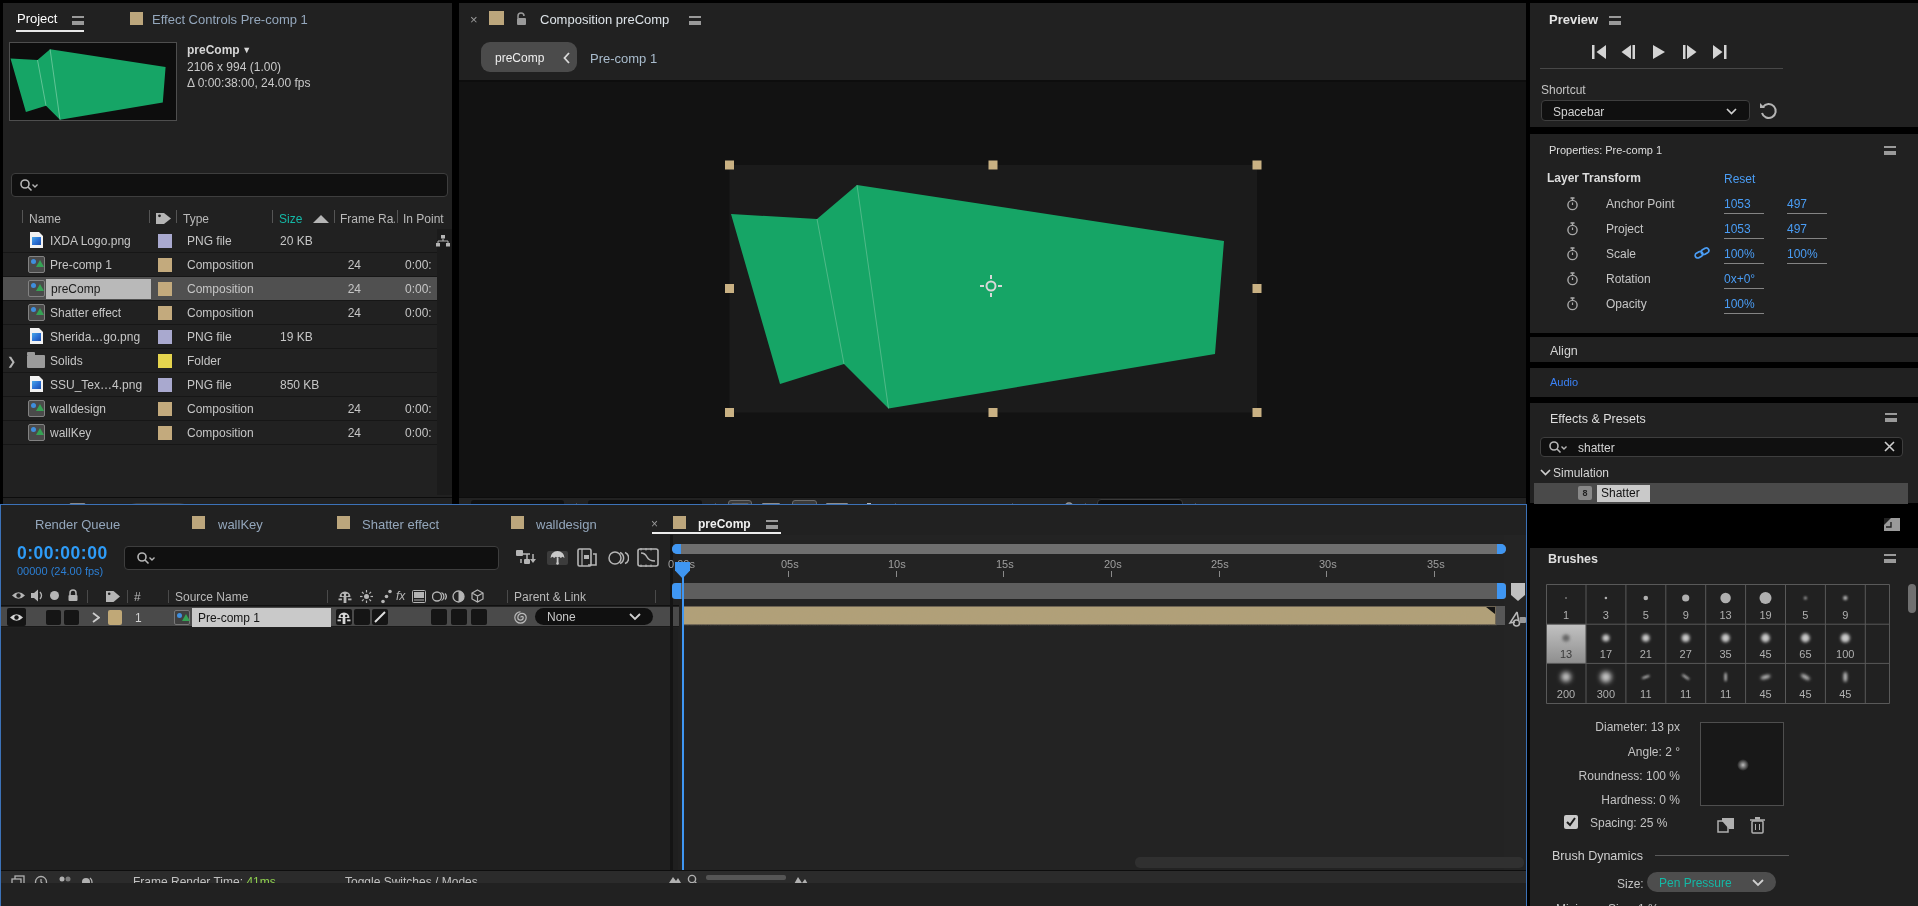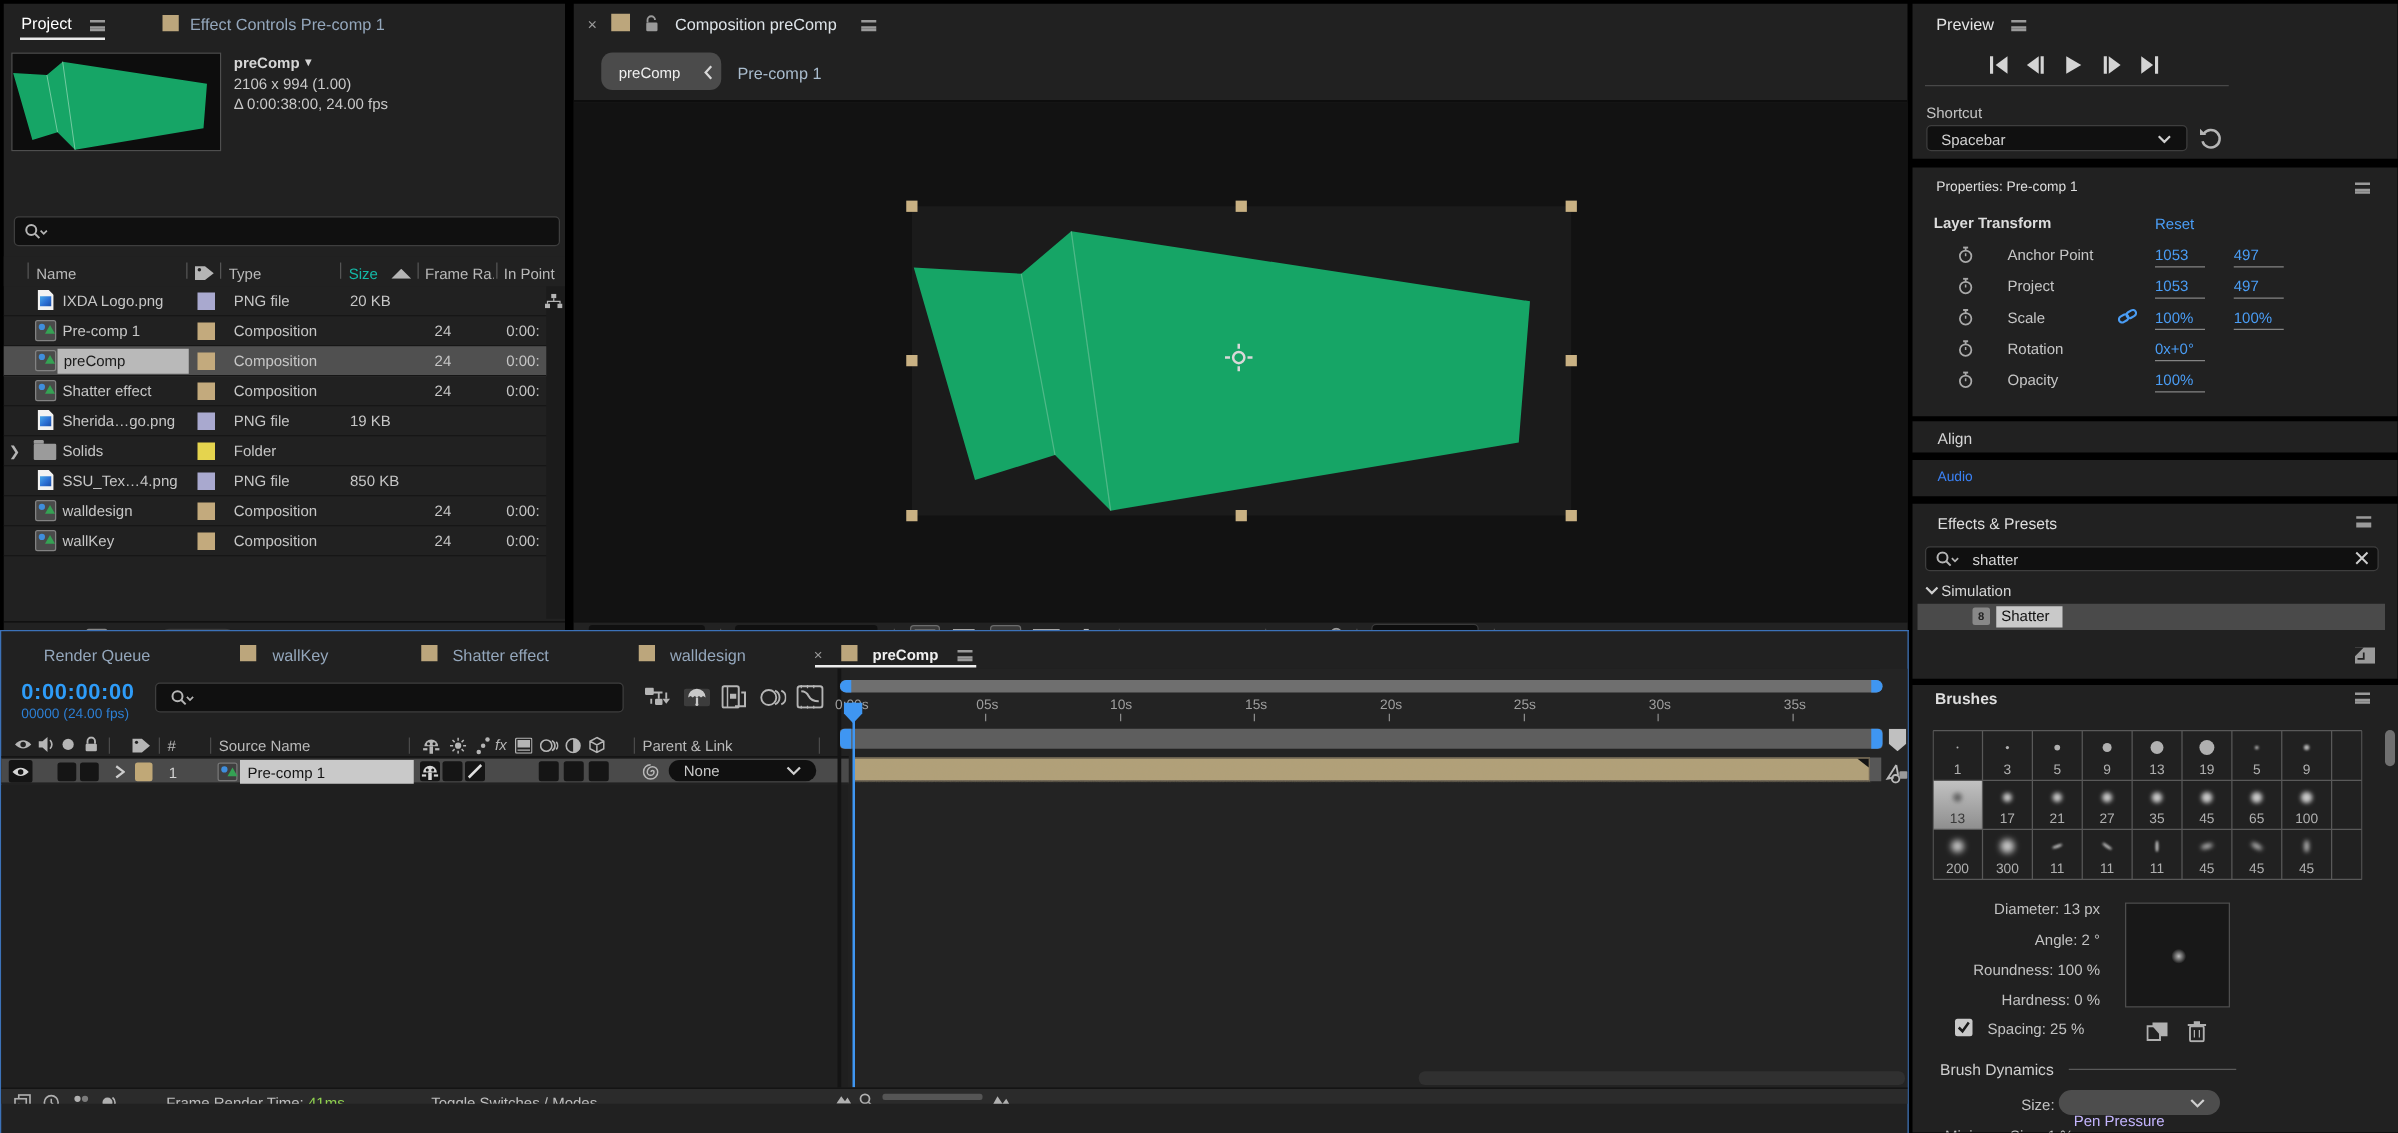--- a/index.html
+++ b/index.html
@@ -319,21 +319,21 @@
     <div class="sep" style="left:626px;top:5px;height:16px"></div>
     <div class="a" style="left:638px;top:1px;width:86px;height:21px;background:#0d0d0d;border:1px solid #3a3a3a;border-radius:4px"></div>
     <div class="txt" style="left:650px;top:7px;color:#e3e3e3">0:00:00:00</div>
     <div class="sep" style="left:736px;top:5px;height:16px"></div>
   </div>
 </div>
 
 <div id="rightcol">
 
 <div class="panel" style="left:1530px;top:3px;width:388px;height:124px">
-  <div class="txt" style="left:19px;top:9px;font-size:13px;color:#e4e4e4;font-weight:normal">Preview</div>
+  <div class="txt" style="left:19px;top:9px;font-size:13px;color:#e4e4e4;font-weight:bold">Preview</div>
   <div class="hamb" style="left:79px;top:13px"></div>
   <svg class="a" style="left:61px;top:39px" width="142" height="20" viewBox="0 0 142 20">
     <g fill="#d4d4d4">
       <rect x="1" y="3" width="2.5" height="14"></rect>
           <path d="M15 3 L5.5 10 L15 17 z"></path>
       <path d="M40 3 L30.5 10 L40 17 z"></path>
           <rect x="41.5" y="3" width="2.5" height="14"></rect>
       <path d="M62 3 L74 10 L62 17 z"></path>
       <rect x="92" y="3" width="2.5" height="14"></rect>
           <path d="M96 3 L105.5 10 L96 17 z"></path>
@@ -413,21 +413,21 @@
 </div>
 
 <div class="panel" style="left:1530px;top:337px;width:388px;height:25px">
   <div class="txt" style="left:20px;top:7px;font-size:12.5px;color:#d4d4d4">Align</div>
 </div>
 
 <div class="panel" style="left:1530px;top:368px;width:388px;height:29px">
   <div class="txt" style="left:20px;top:8px;font-size:11px;color:#3b82f6">Audio</div>
 </div>
 
-<div class="panel" style="left:1530px;top:403px;width:388px;height:140px">
+<div class="panel" style="left:1530px;top:403px;width:388px;height:100px">
   <div class="txt" style="left:20px;top:9px;font-size:12.5px;color:#dedede">Effects &amp; Presets</div>
   <div class="hamb" style="left:355px;top:10px"></div>
   <div class="inputbox" style="left:10px;top:34px;width:363px;height:20px"></div>
   <svg class="a" style="left:18px;top:38px" width="20" height="13" viewBox="0 0 20 13">
         <circle cx="6" cy="5" r="4" fill="none" stroke="#b5b5b5" stroke-width="1.6"></circle>
         <line x1="9" y1="8" x2="12.5" y2="11.5" stroke="#b5b5b5" stroke-width="1.6"></line>
         <path d="M13.5 5.5 l2.5 2.5 2.5-2.5" fill="none" stroke="#b5b5b5" stroke-width="1.4"></path>
       </svg>
   <div class="txt" style="left:48px;top:38px;color:#d6d6d6">shatter</div>
   <svg class="a" style="left:354px;top:38px" width="11" height="11" viewBox="0 0 11 11">
@@ -565,21 +565,21 @@
         <rect x="2" y="5" width="11" height="12" rx="1" fill="none" stroke="#b0b0b0" stroke-width="1.5"></rect>
         <line x1="0" y1="4" x2="15" y2="4" stroke="#b0b0b0" stroke-width="1.5"></line>
         <rect x="5" y="1" width="5" height="2.5" fill="#b0b0b0"></rect>
         <line x1="5.5" y1="8" x2="5.5" y2="14" stroke="#b0b0b0"></line>
         <line x1="9.5" y1="8" x2="9.5" y2="14" stroke="#b0b0b0"></line>
       </svg>
   <div class="txt" style="left:22px;top:301px;font-size:12.5px;color:#cfcfcf">Brush Dynamics</div>
   <div class="a" style="left:125px;top:307px;width:134px;height:1px;background:#5a5a5a"></div>
   <div class="txt" style="left:87px;top:329px;color:#c3c3c3">Size:</div>
   <div class="a" style="left:117px;top:324px;width:129px;height:20px;background:#4d4d4d;border-radius:10px"></div>
-  <div class="txt" style="left:129px;top:342px;color:#c4b5fd">Pen Pressure</div>
+  <div class="txt" style="left:129px;top:328px;color:#14b8a6">Pen Pressure</div>
   <svg class="a" style="left:222px;top:331px" width="12" height="8" viewBox="0 0 12 8">
         <path d="M1 1 L6 6 L11 1" fill="none" stroke="#cfcfcf" stroke-width="1.8"></path>
       </svg>
   <div class="txt" style="left:26px;top:354px;color:#c3c3c3">Minimum Size: 1 %</div>
 </div>
 </div>
 
 <div class="panel" id="tl" style="left:0;top:504px;width:1527px;height:461px;background:#212121;border:1px solid #3c72b8;border-bottom:none">
 
   <div class="txt tabtxt" style="left:34px;top:12px">Render Queue</div>

